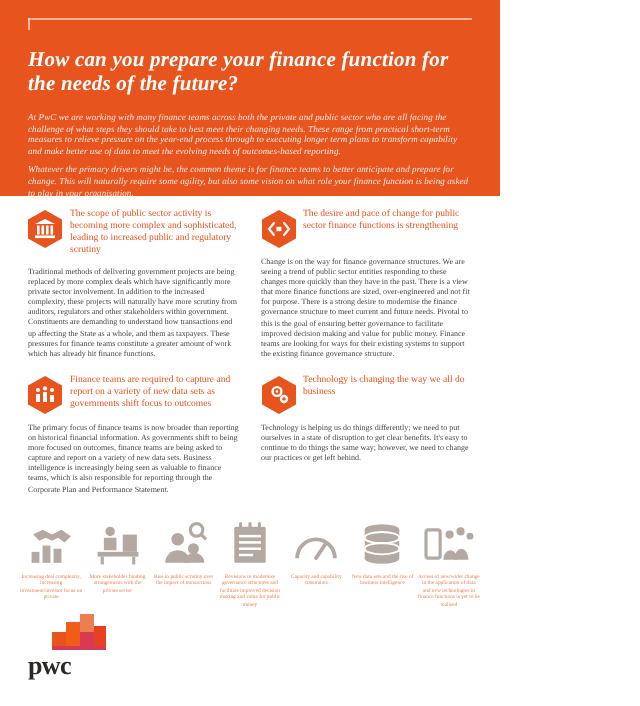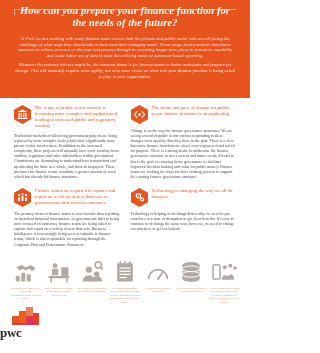--- a/index.html
+++ b/index.html
@@ -9,22 +9,21 @@
     font-family: "Liberation Serif", serif;
     overflow: hidden;
   }
   .page { position: relative; width: 250px; height: 353px; background:#fff; }
 
   
   .hero {
     position: absolute; top: 0; left: 0; right: 0;
     height: 98px;
     background: #e8541e;
-    padding: 0 14px 0 14px;
-    text-align: center;
+    padding: 20px 14px 0 14px;
   }
   .hero-rule {
     position:absolute; top: 9px; left: 14px; right: 14px;
     height: 1px; background: rgba(255,255,255,.55);
   }
   .hero-rule-l {
     position:absolute; top: 9px; left: 14px;
     width:1px; height: 6px; background: rgba(255,255,255,.55);
   }
   .hero-title {
@@ -95,21 +94,21 @@
   .picto-ico svg { display:block; }
   .picto-cap {
     margin-top: 4px;
     font-family: "Liberation Serif", serif;
     font-size: 2.7px; line-height: 3.4px;
     color: #ec7f52;
     text-align: center;
   }
 
   
-  .logo { position: absolute; left: 0; bottom: 14px; width: 46px; }
+  .logo { position: absolute; left: 14px; bottom: 14px; width: 46px; }
   .logo-mark { width: 34px; height: 17px; position: relative; margin-left: 12px; }
   .logo-mark i { position: absolute; display: block; }
   .logo-word {
     margin-top: 2px;
     font-family: "Liberation Serif", serif;
     font-weight: 700;
     font-size: 13px; line-height: 13px;
     color: #2d2926;
     letter-spacing: -.3px;
   }

